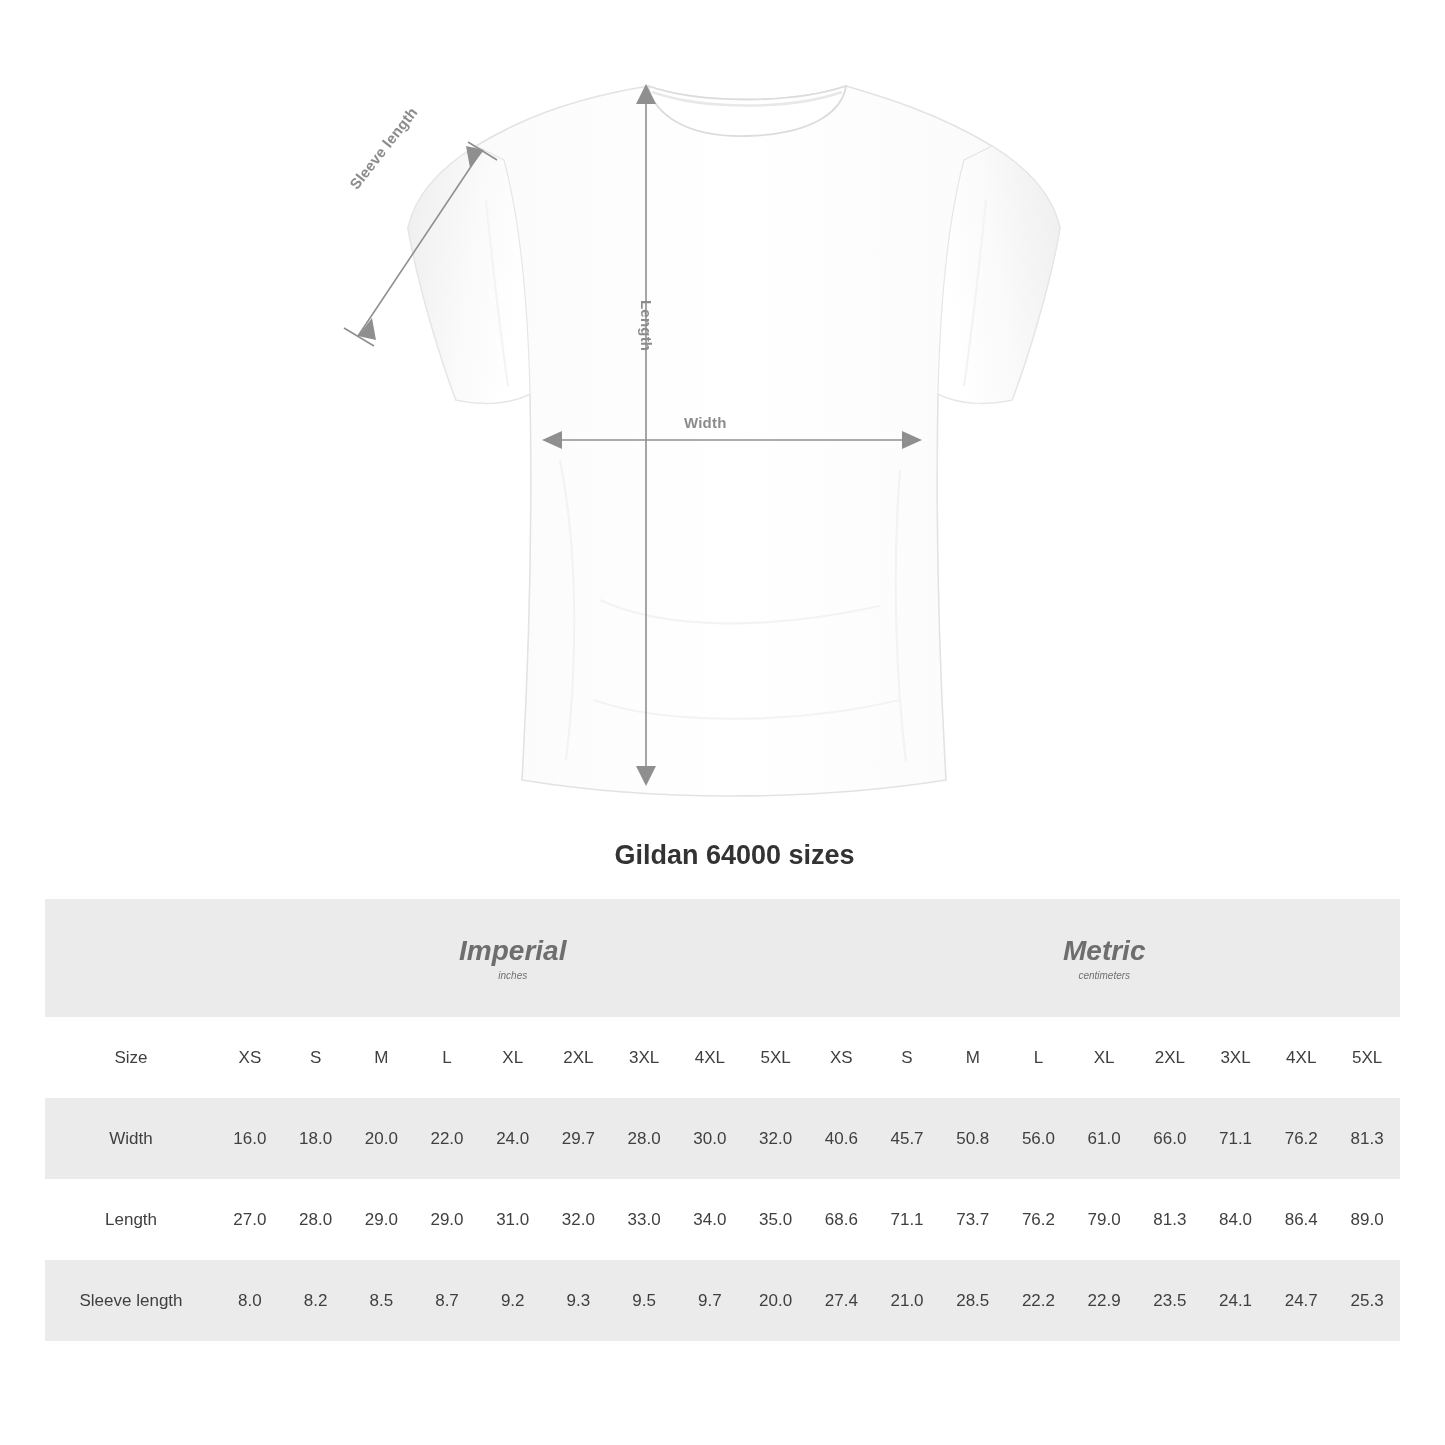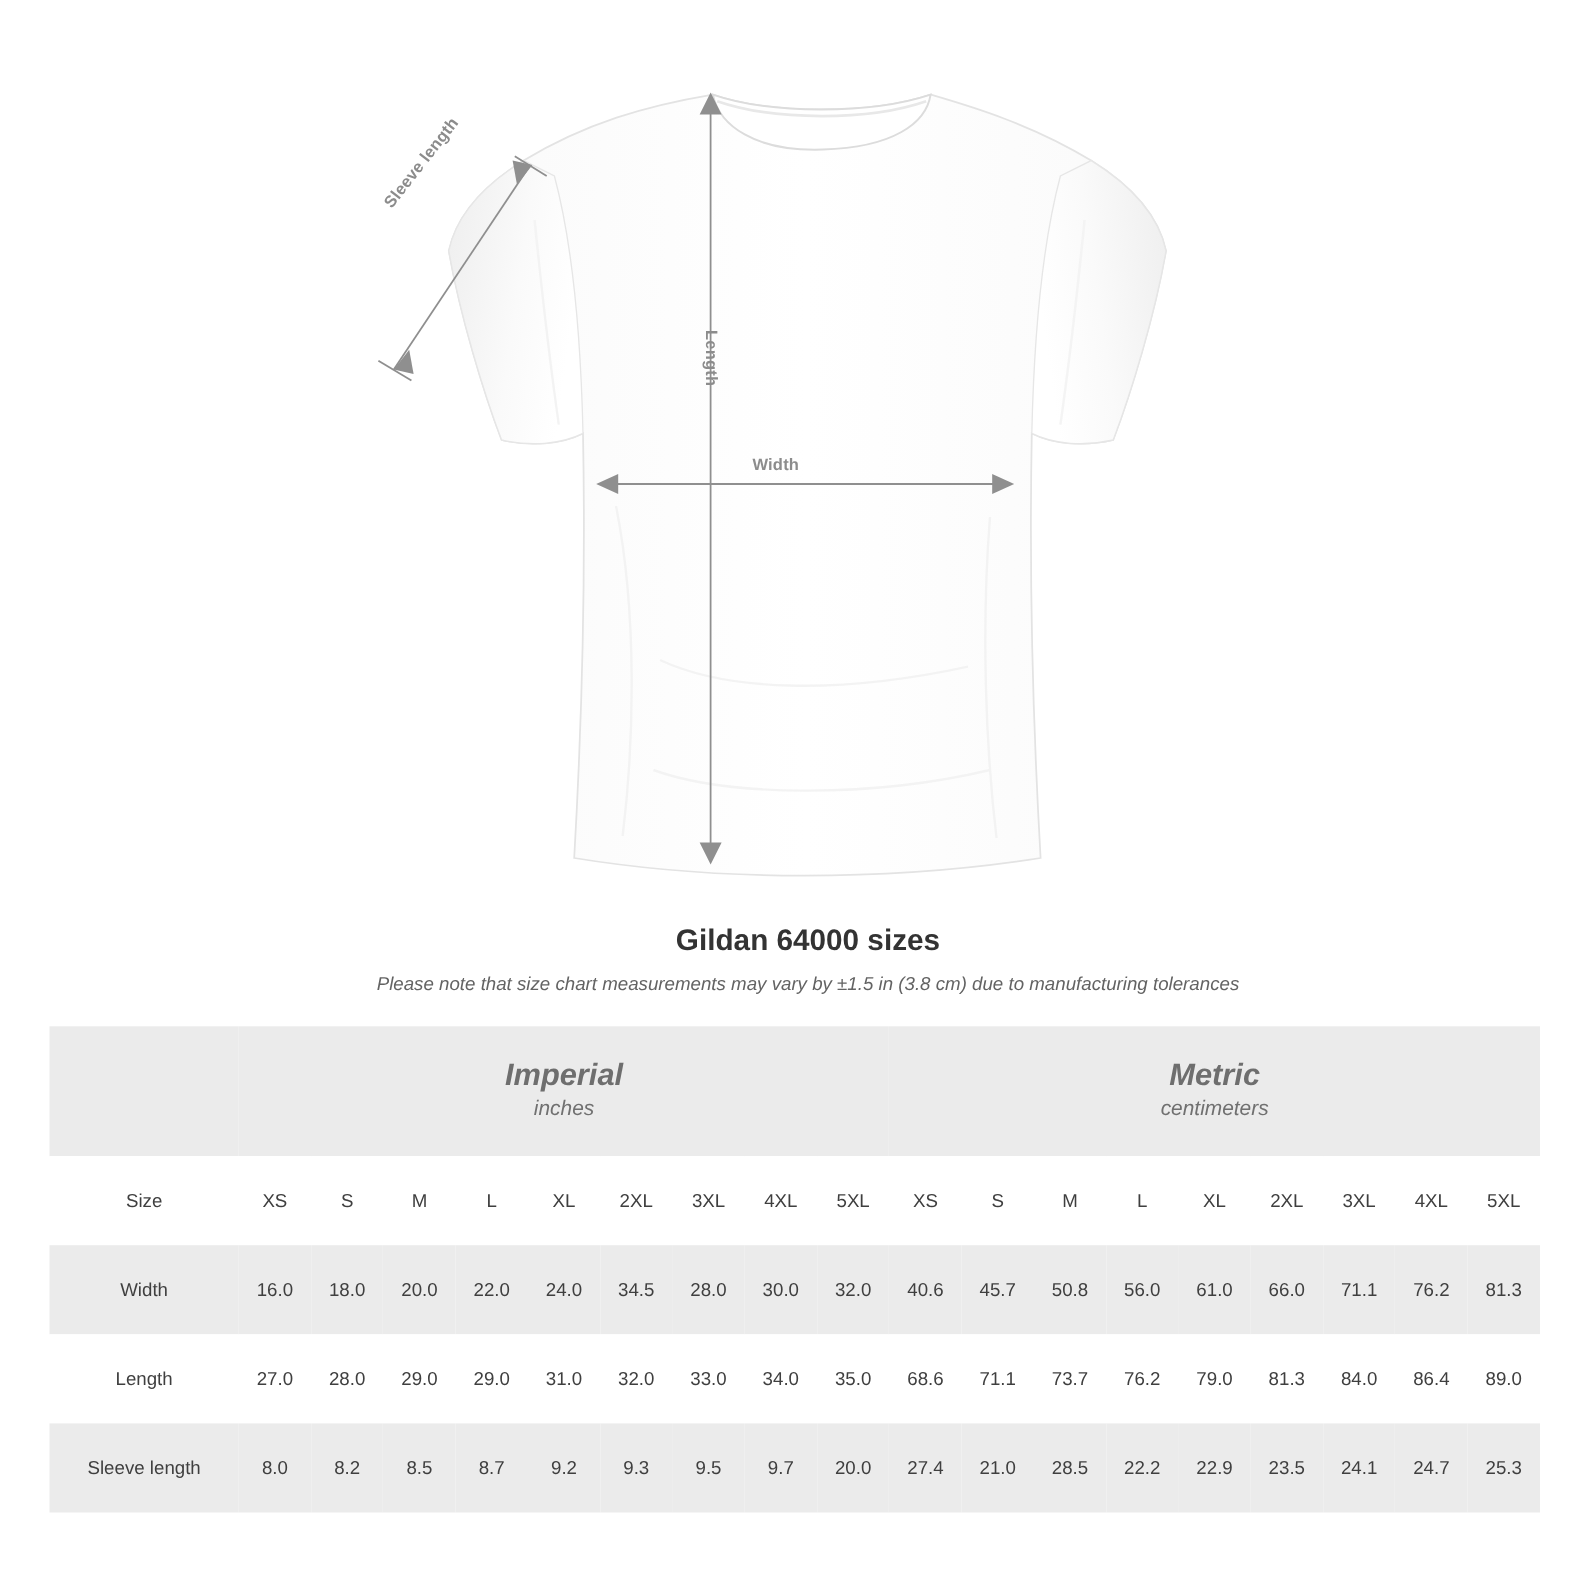--- a/index.html
+++ b/index.html
@@ -95,21 +95,21 @@
     height: 118px !important;
   }
   .sys-name {
     font-size: 28px;
     font-style: italic;
     font-weight: bold;
     color: #6e6e6e;
     line-height: 1.25;
   }
   .sys-unit {
-    font-size: 19px;
+    font-size: 10px;
     font-style: italic;
     color: #707070;
     line-height: 1.6;
   }
   tr.shade-light td { background: #ffffff; }
   tr.shade-dark td { background: #ebebeb; }
   td.rowlabel {
     font-weight: bold;
     font-size: 17px;
     color: #3f3f3f;
@@ -204,21 +204,20 @@
     </g>
   </svg>
 
   <div class="dim-label label-sleeve">Sleeve length</div>
   <div class="dim-label label-length">Length</div>
   <div class="dim-label label-width">Width</div>
 </div>
 
 <div class="title-block">
   <h1 class="chart-title">Gildan 64000 sizes</h1>
-  <p class="chart-note">Please note that size chart measurements may vary by ±1.5 in (3.8 cm) due to manufacturing tolerances</p>
 </div>
 
 <div class="table-wrap">
   <table class="size-table">
     <colgroup>
       <col class="first-col">
       <col class="val-col">
         <col class="val-col">
         <col class="val-col">
         <col class="val-col">
@@ -272,21 +271,21 @@
         <td class="col-size-head">5XL</td>
       </tr>
 
       <tr class="shade-dark">
         <td class="rowlabel">Width</td>
         <td>16.0</td>
         <td>18.0</td>
         <td>20.0</td>
         <td>22.0</td>
         <td>24.0</td>
-        <td>34.5</td>
+        <td>29.7</td>
         <td>28.0</td>
         <td>30.0</td>
         <td>32.0</td>
         <td>40.6</td>
         <td>45.7</td>
         <td>50.8</td>
         <td>56.0</td>
         <td>61.0</td>
         <td>66.0</td>
         <td>71.1</td>

